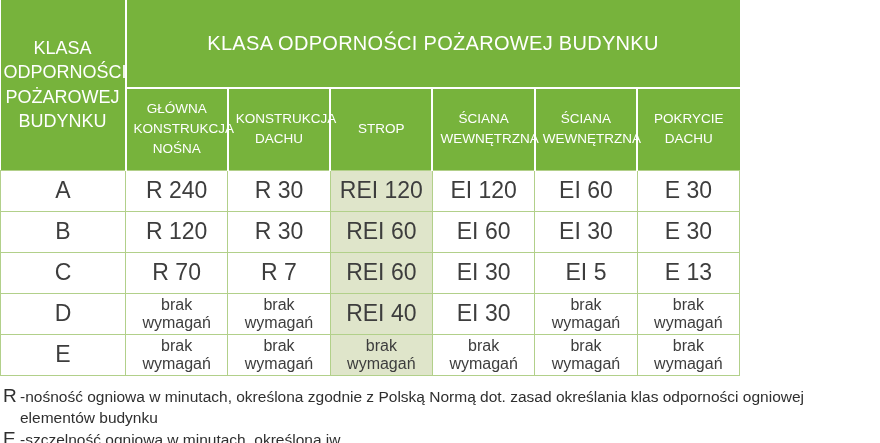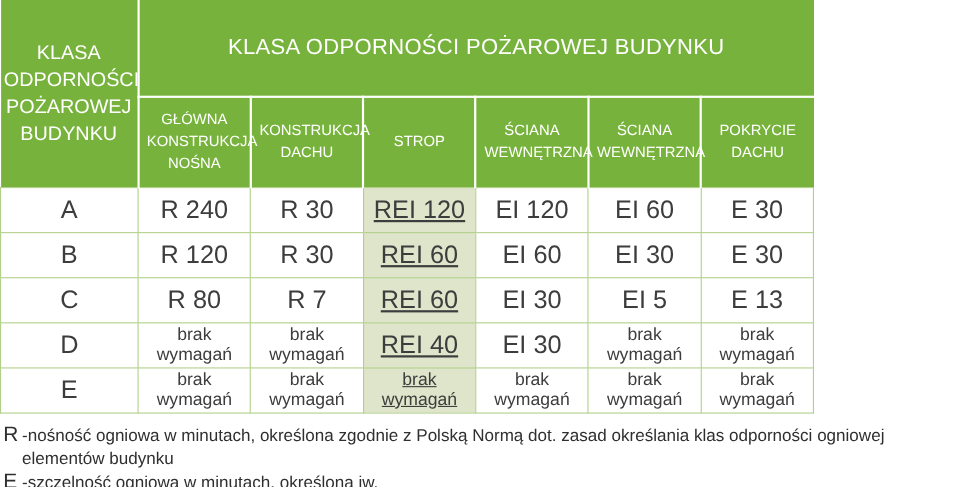--- a/index.html
+++ b/index.html
@@ -61,21 +61,21 @@
     border:1px solid var(--grid);
     text-align:center;
     vertical-align:middle;
     height:41px;
     background:#ffffff;
     color:var(--txt);
   }
   td.rowlabel{font-size:23px;}
   td.val{font-size:23px;}
   td.val.small{font-size:16px;}
-  td.shaded{background:var(--pale);text-decoration:underline;}
+  td.shaded{background:var(--pale);}
 
   
   .legend{
     padding:9px 4px 0 3px;
     color:#2f2f2f;
   }
   .legend-line{
     display:flex;
     align-items:baseline;
     line-height:21px;
@@ -128,21 +128,21 @@
       <td class="rowlabel">B</td>
       <td class="val">R 120</td>
       <td class="val">R 30</td>
       <td class="val shaded">REI 60</td>
       <td class="val">EI 60</td>
       <td class="val">EI 30</td>
       <td class="val">E 30</td>
     </tr>
     <tr>
       <td class="rowlabel">C</td>
-      <td class="val">R 80</td>
+      <td class="val">R 70</td>
       <td class="val">R 7</td>
       <td class="val shaded">REI 60</td>
       <td class="val">EI 30</td>
       <td class="val">EI 5</td>
       <td class="val">E 13</td>
     </tr>
     <tr>
       <td class="rowlabel">D</td>
       <td class="val small">brak wymagań</td>
       <td class="val small">brak wymagań</td>

